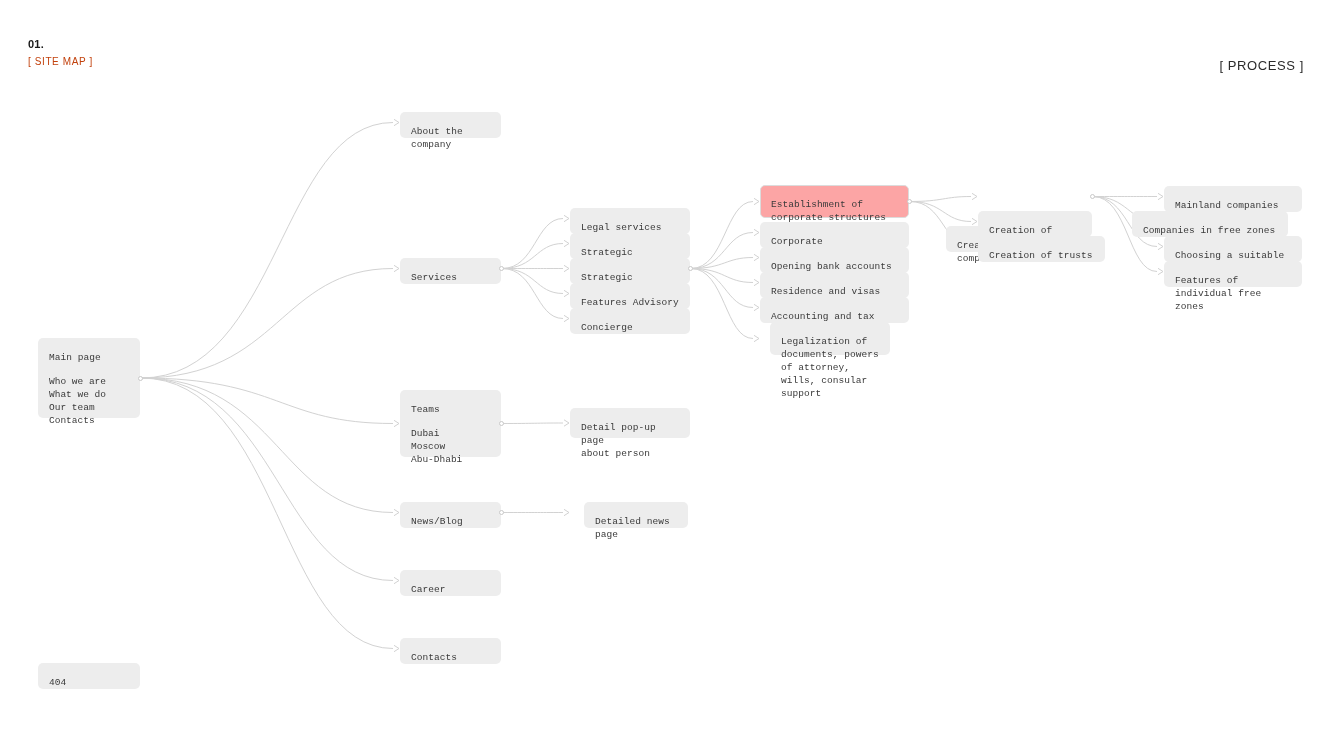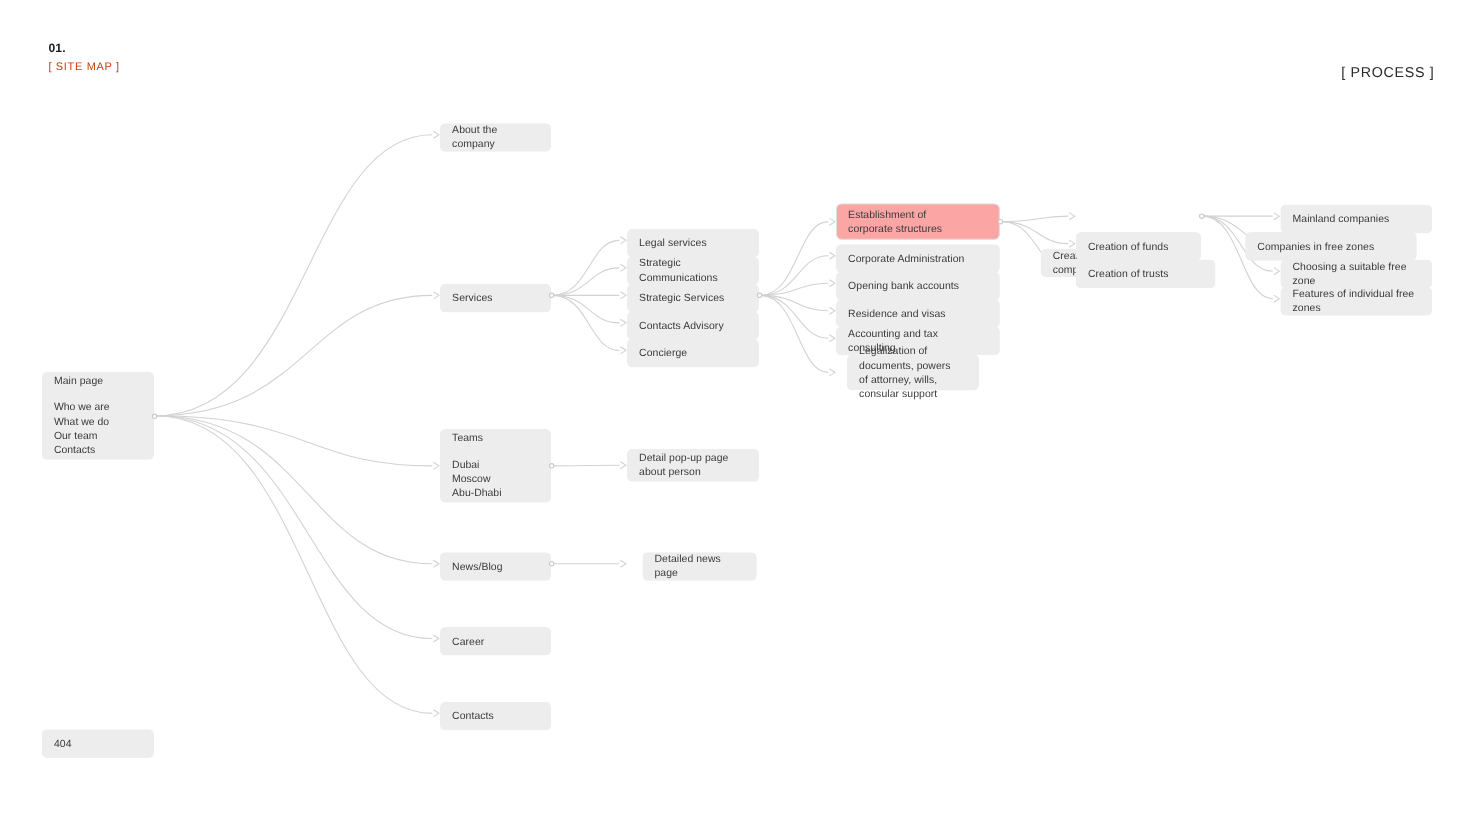--- a/index.html
+++ b/index.html
@@ -21,21 +21,21 @@
   #canvas {
     position: absolute;
     left: 0; top: 0;
     width: 1340px;
     height: 754px;
   }
 
   
   .hdr-left {
     position: absolute;
-    left: 44px;
+    left: 28px;
     top: 36px;
     line-height: 17px;
   }
   .hdr-num {
     font-size: 11px;
     font-weight: bold;
     color: #1a1a1a;
     letter-spacing: .2px;
   }
   .hdr-title {
@@ -66,21 +66,22 @@
   
   .node {
     position: absolute;
     box-sizing: border-box;
     background: #ededed;
     border-radius: 5px;
     border: 1px solid transparent;
     padding: 12px 10px;
     display: flex;
     flex-direction: column;
-    justify-content: center;
+    justify-content: flex-start;
+    font-family: Liberation Mono, monospace;
   }
   .node.selected {
     background: #fca5a5;
     border: 1px solid #dcdcdc;
   }
   .node .ttl {
     font-size: 9.5px;
     line-height: 13px;
     color: #3a3a3a;
     letter-spacing: .05px;
@@ -215,21 +216,21 @@
         <div class="ttl">Legal services</div>
       </div>
       <div class="node" style="left: 570px; top: 233px; width: 120px; height: 21px;">
         <div class="ttl">Strategic Communications</div>
       </div>
       <div class="node" style="left: 570px; top: 258px; width: 120px; height: 21px;">
         <div class="ttl">Strategic Services</div>
       </div>
       <div class="port" style="left: 688px; top: 266px;"></div>
       <div class="node" style="left: 570px; top: 283px; width: 120px; height: 21px;">
-        <div class="ttl">Contacts Advisory</div>
+        <div class="ttl">Features Advisory</div>
       </div>
       <div class="node" style="left: 570px; top: 308px; width: 120px; height: 21px;">
         <div class="ttl">Concierge</div>
       </div>
       <div class="node" style="left: 570px; top: 408px; width: 120px; height: 30px;">
         <div class="ttl">Detail pop-up page
 about person</div>
       </div>
       <div class="node" style="left: 584px; top: 502px; width: 104px; height: 21px;">
         <div class="ttl">Detailed news page</div>

